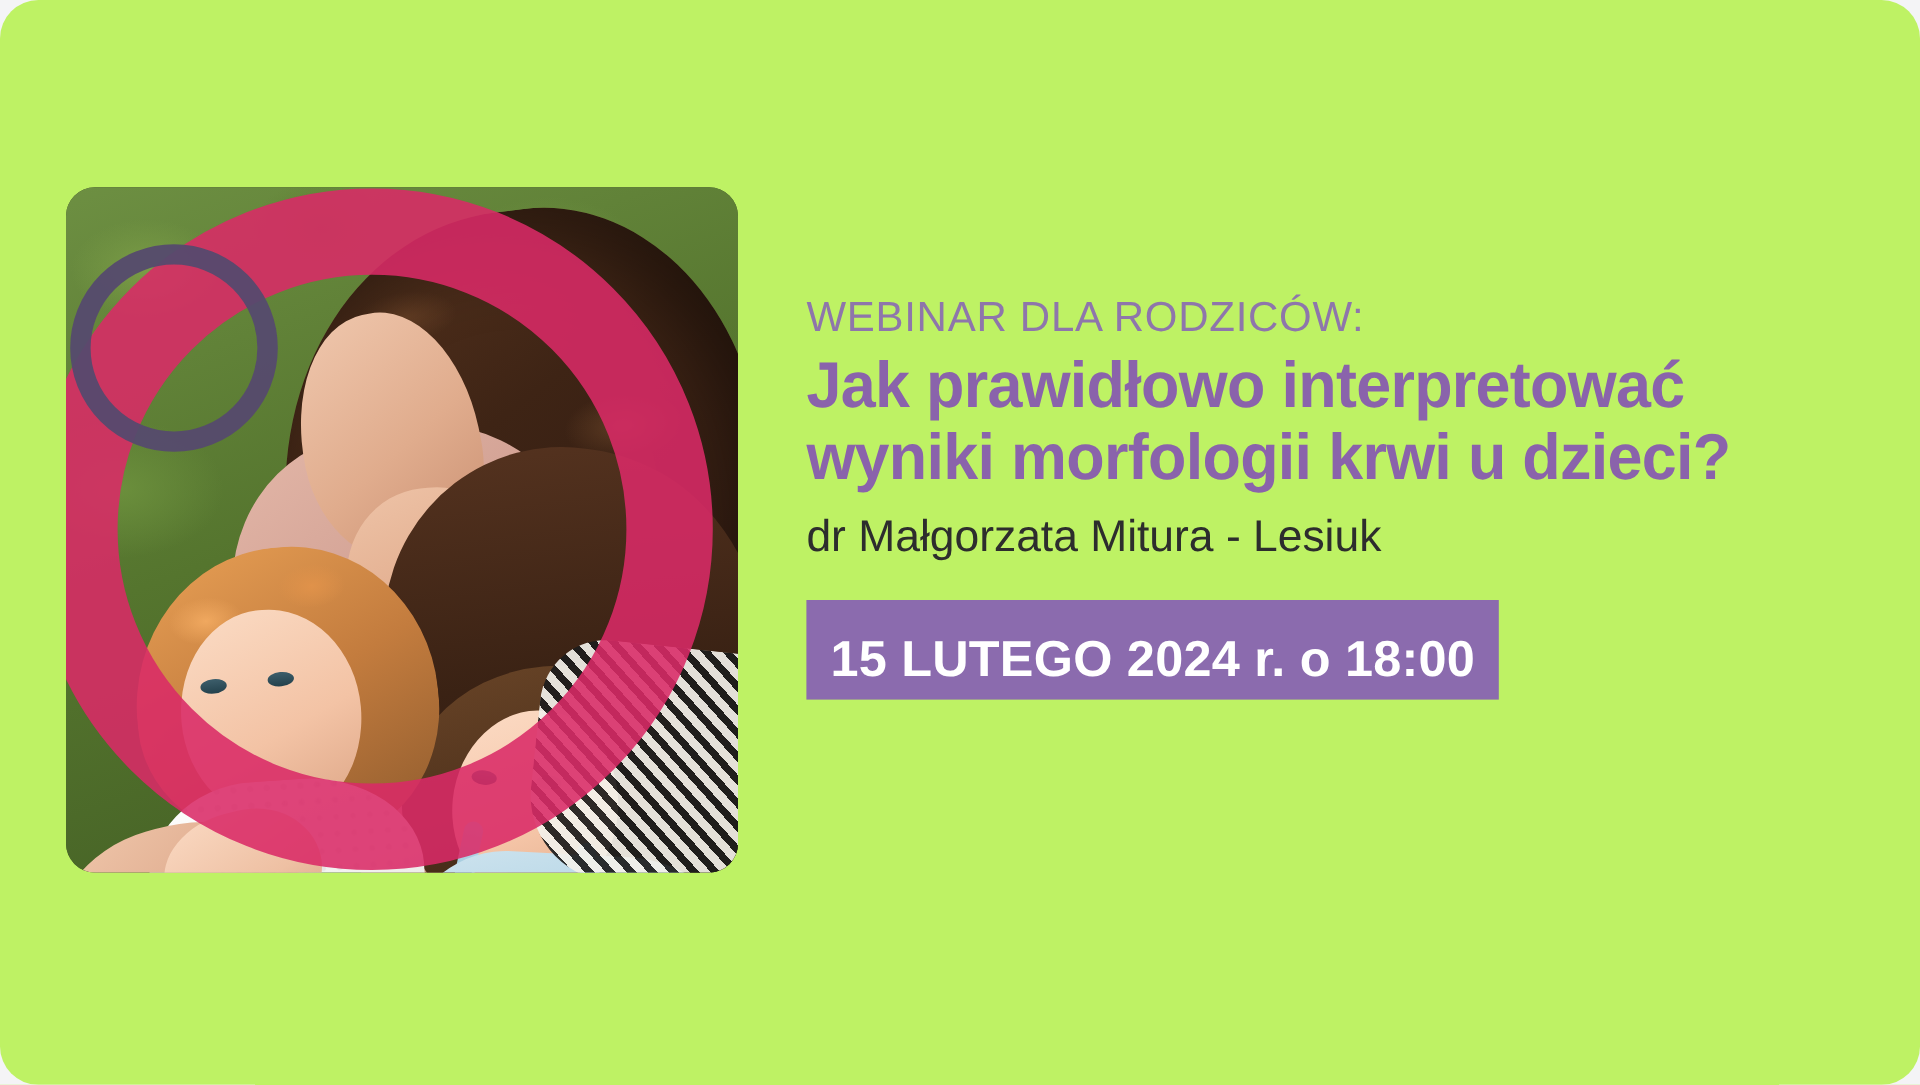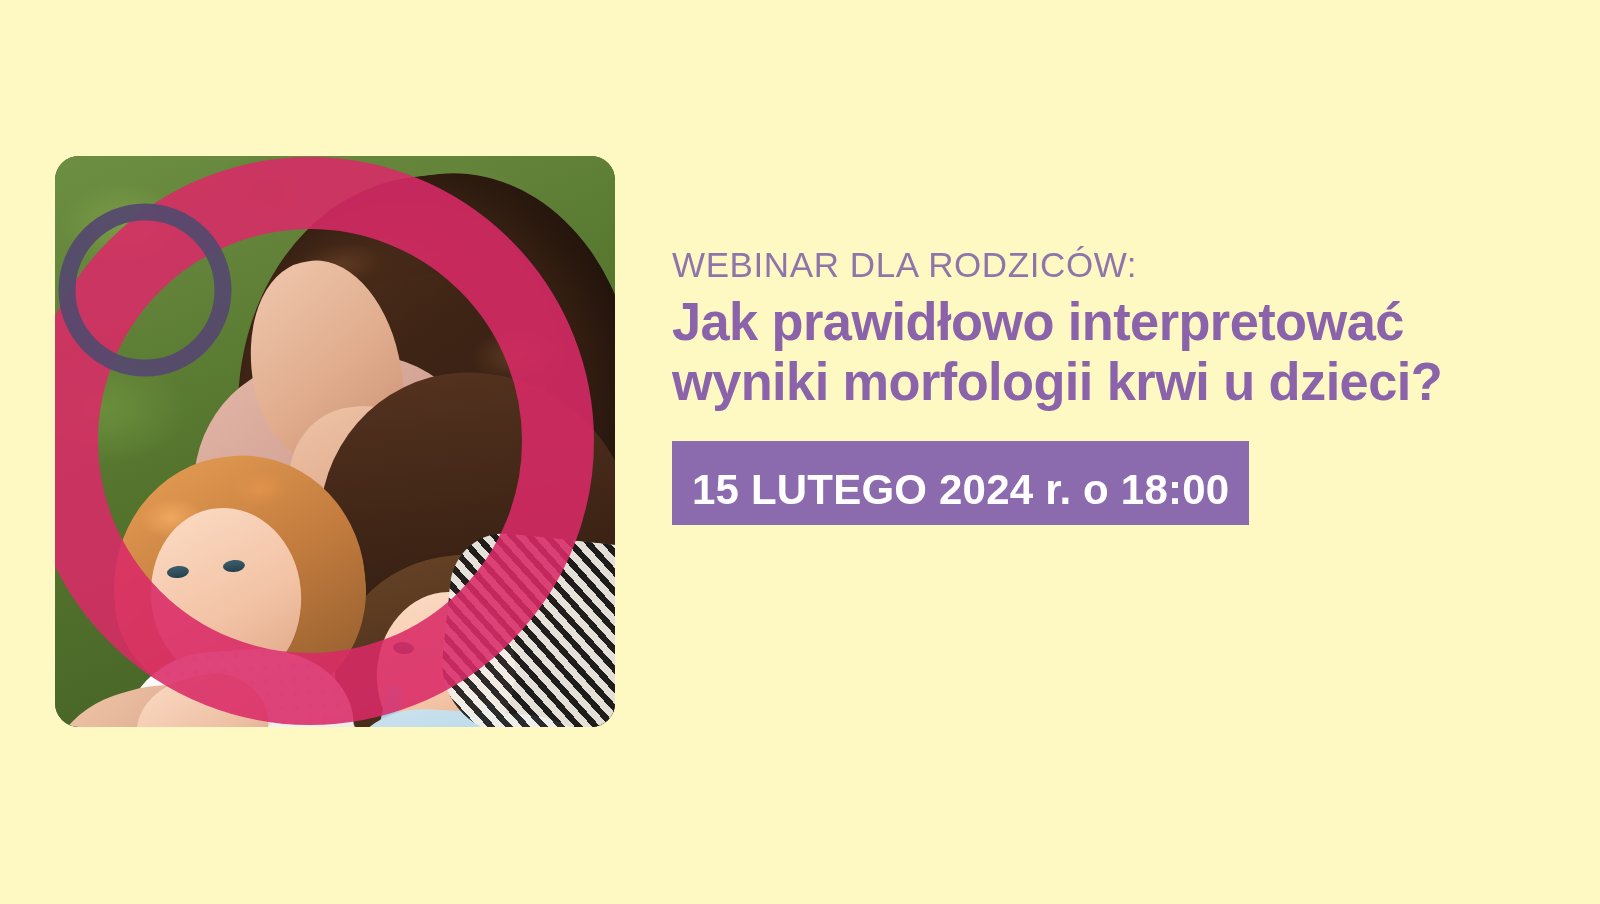--- a/index.html
+++ b/index.html
@@ -12,21 +12,22 @@
     height: 904px;
     background: #f4f4f6;
     font-family: "Liberation Sans", sans-serif;
     overflow: hidden;
   }
 
   .banner {
     position: relative;
     width: 1600px;
     height: 904px;
-    background: #fef9c3;
+    background: #bef264;
+    border-radius: 32px;
   }
 
   
   .media-card {
     position: absolute;
     left: 55px;
     top: 156px;
     width: 560px;
     height: 571px;
     border-radius: 24px;
@@ -341,17 +342,18 @@
 
   <div class="content">
 
     <p class="eyebrow">WEBINAR DLA RODZICÓW:</p>
 
     <h1 class="headline">
       <span>Jak prawidłowo interpretować</span>
       <span>wyniki morfologii krwi u dzieci?</span>
     </h1>
 
+    <p class="speaker">dr Małgorzata Mitura - Lesiuk</p>
 
     <div class="date-badge">15 LUTEGO 2024 r. o 18:00</div>
   </div>
 
 </div>
 
 </body></html>

